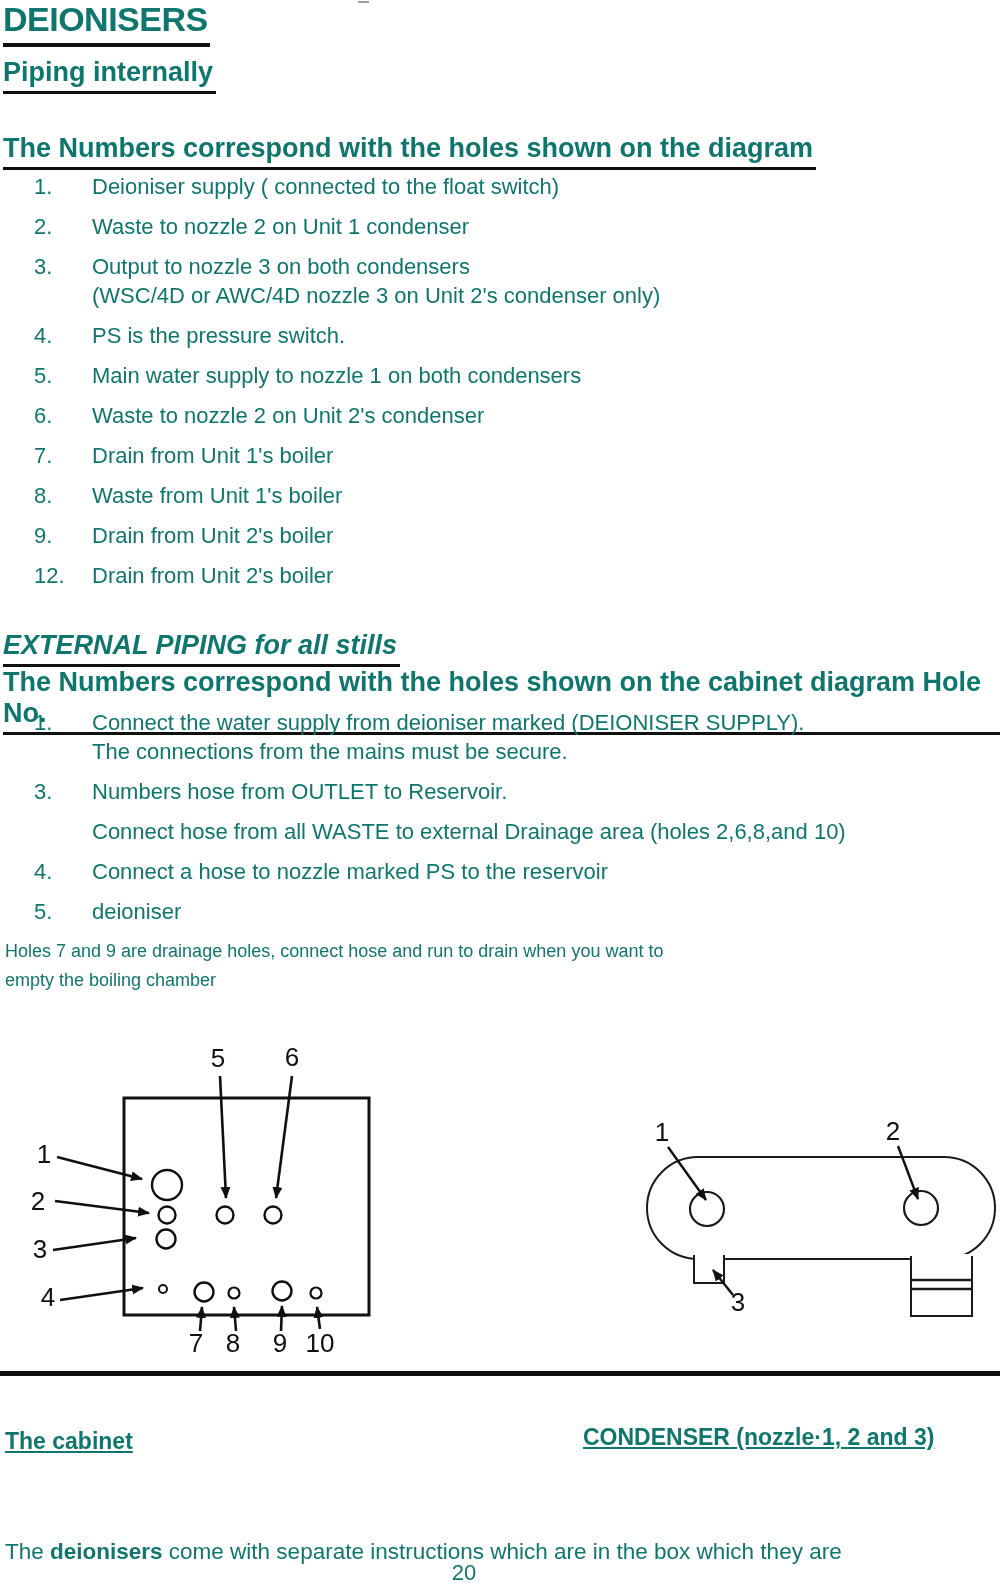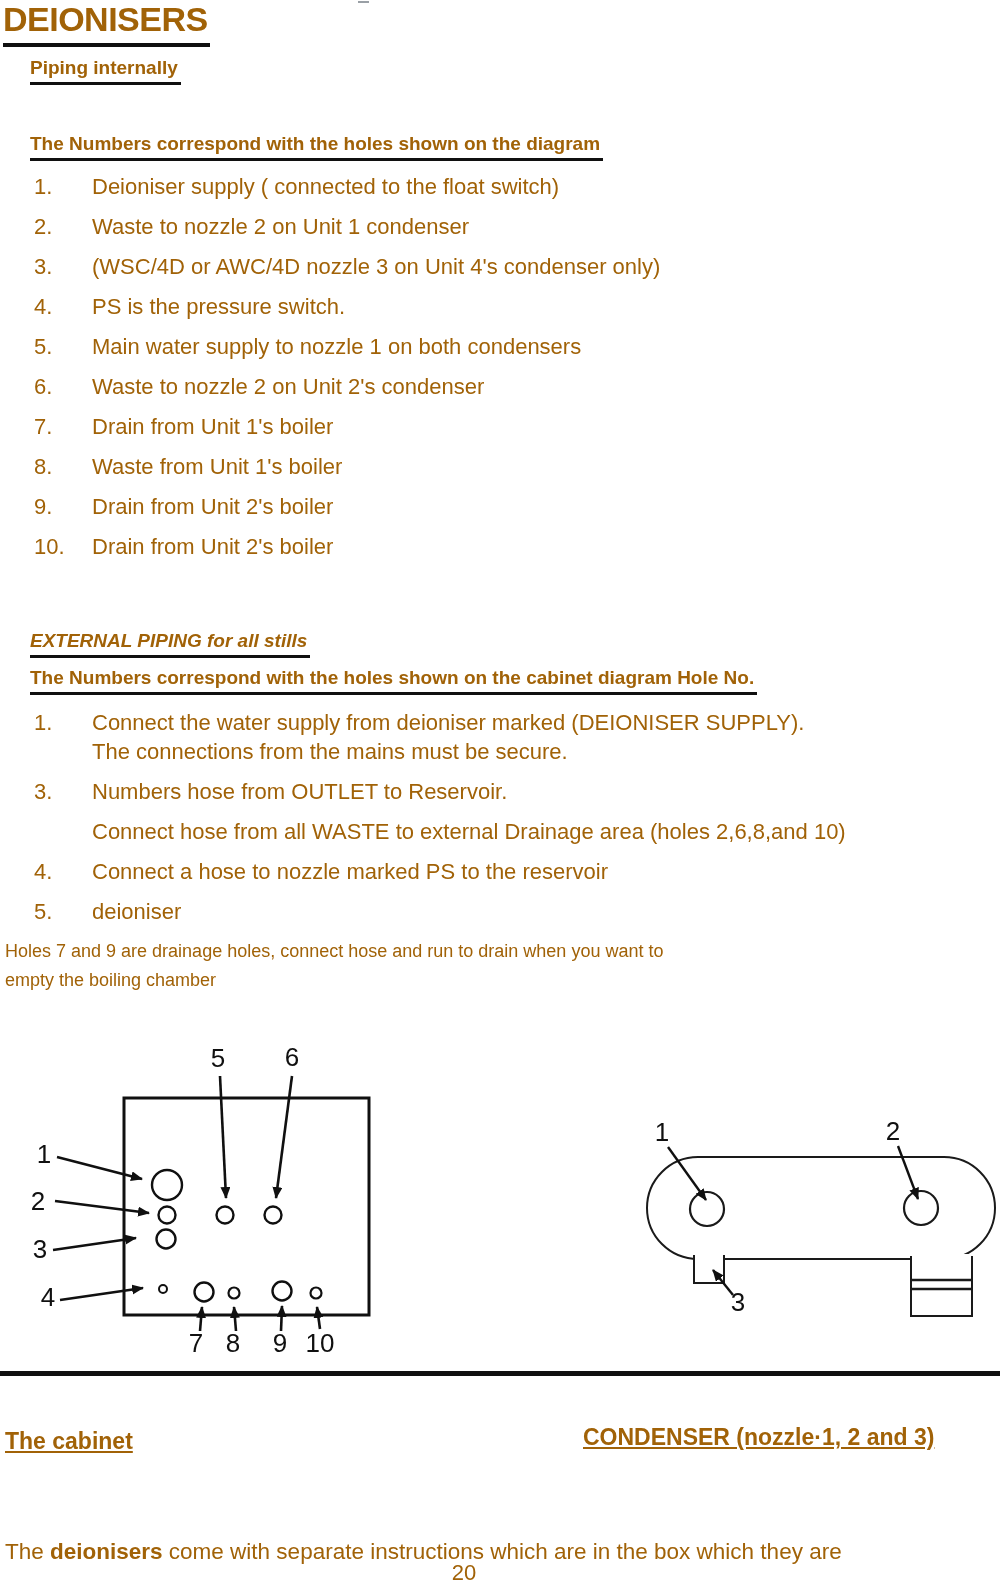--- a/index.html
+++ b/index.html
@@ -1,27 +1,27 @@
 <!DOCTYPE html>
 <html><head>
 <meta charset="utf-8">
 <style>
   html,body{margin:0;padding:0;background:#e8e8e8;}
   .page{
     position:relative;width:1000px;height:1589px;background:#ffffff;
-    font-family:"Liberation Sans",sans-serif;color:#a16207;overflow:hidden;
+    font-family:"Liberation Sans",sans-serif;color:#0f766e;overflow:hidden;
     margin:0 auto;
   }
   .abs{position:absolute;}
   
   .h1{
     left:3px;top:0;font-size:34px;font-weight:700;letter-spacing:-0.5px;
   }
   .h1 span{display:inline-block;border-bottom:4px solid #101010;padding:0 2px 4px 0;}
-  .hsub{font-size:19px;font-weight:700;margin-left:27px;}
+  .hsub{font-size:27px;font-weight:700;}
   .hsub span{display:inline-block;border-bottom:3.4px solid #101010;padding:0 3px 3px 0;}
   
   .list{left:0;width:1000px;}
   .item{display:flex;margin-bottom:11px;font-size:22px;line-height:29px;}
   .item .num{flex:0 0 92px;width:92px;box-sizing:border-box;padding-left:34px;}
   .item .txt{flex:1 1 auto;}
   .note{margin-left:5px;font-size:18px;line-height:29px;margin-top:0;}
   
   .rule{left:0;top:1371px;width:1000px;height:5px;background:#101010;}
   .cap{font-size:23px;font-weight:700;text-decoration:underline;}
@@ -59,21 +59,22 @@
     </div>
     <div class="item">
       <div class="num">2.</div>
       <div class="txt">
           <div>Waste to nozzle 2 on Unit 1 condenser</div>
         </div>
     </div>
     <div class="item">
       <div class="num">3.</div>
       <div class="txt">
-        <div>(WSC/4D or AWC/4D nozzle 3 on Unit 4's condenser only)</div>
+        <div>Output to nozzle 3 on both condensers</div>
+        <div>(WSC/4D or AWC/4D nozzle 3 on Unit 2's condenser only)</div>
       </div>
     </div>
     <div class="item">
       <div class="num">4.</div>
       <div class="txt">
           <div>PS is the pressure switch.</div>
         </div>
     </div>
     <div class="item">
       <div class="num">5.</div>
@@ -99,21 +100,21 @@
           <div>Waste from Unit 1's boiler</div>
         </div>
     </div>
     <div class="item">
       <div class="num">9.</div>
       <div class="txt">
           <div>Drain from Unit 2's boiler</div>
         </div>
     </div>
     <div class="item">
-      <div class="num">10.</div>
+      <div class="num">12.</div>
       <div class="txt">
           <div>Drain from Unit 2's boiler</div>
         </div>
     </div>
   </div>
 
   <div class="abs hsub" style="left:3px;top:630px;font-style:italic;">
     <span>EXTERNAL PIPING for all stills</span>
   </div>
 

